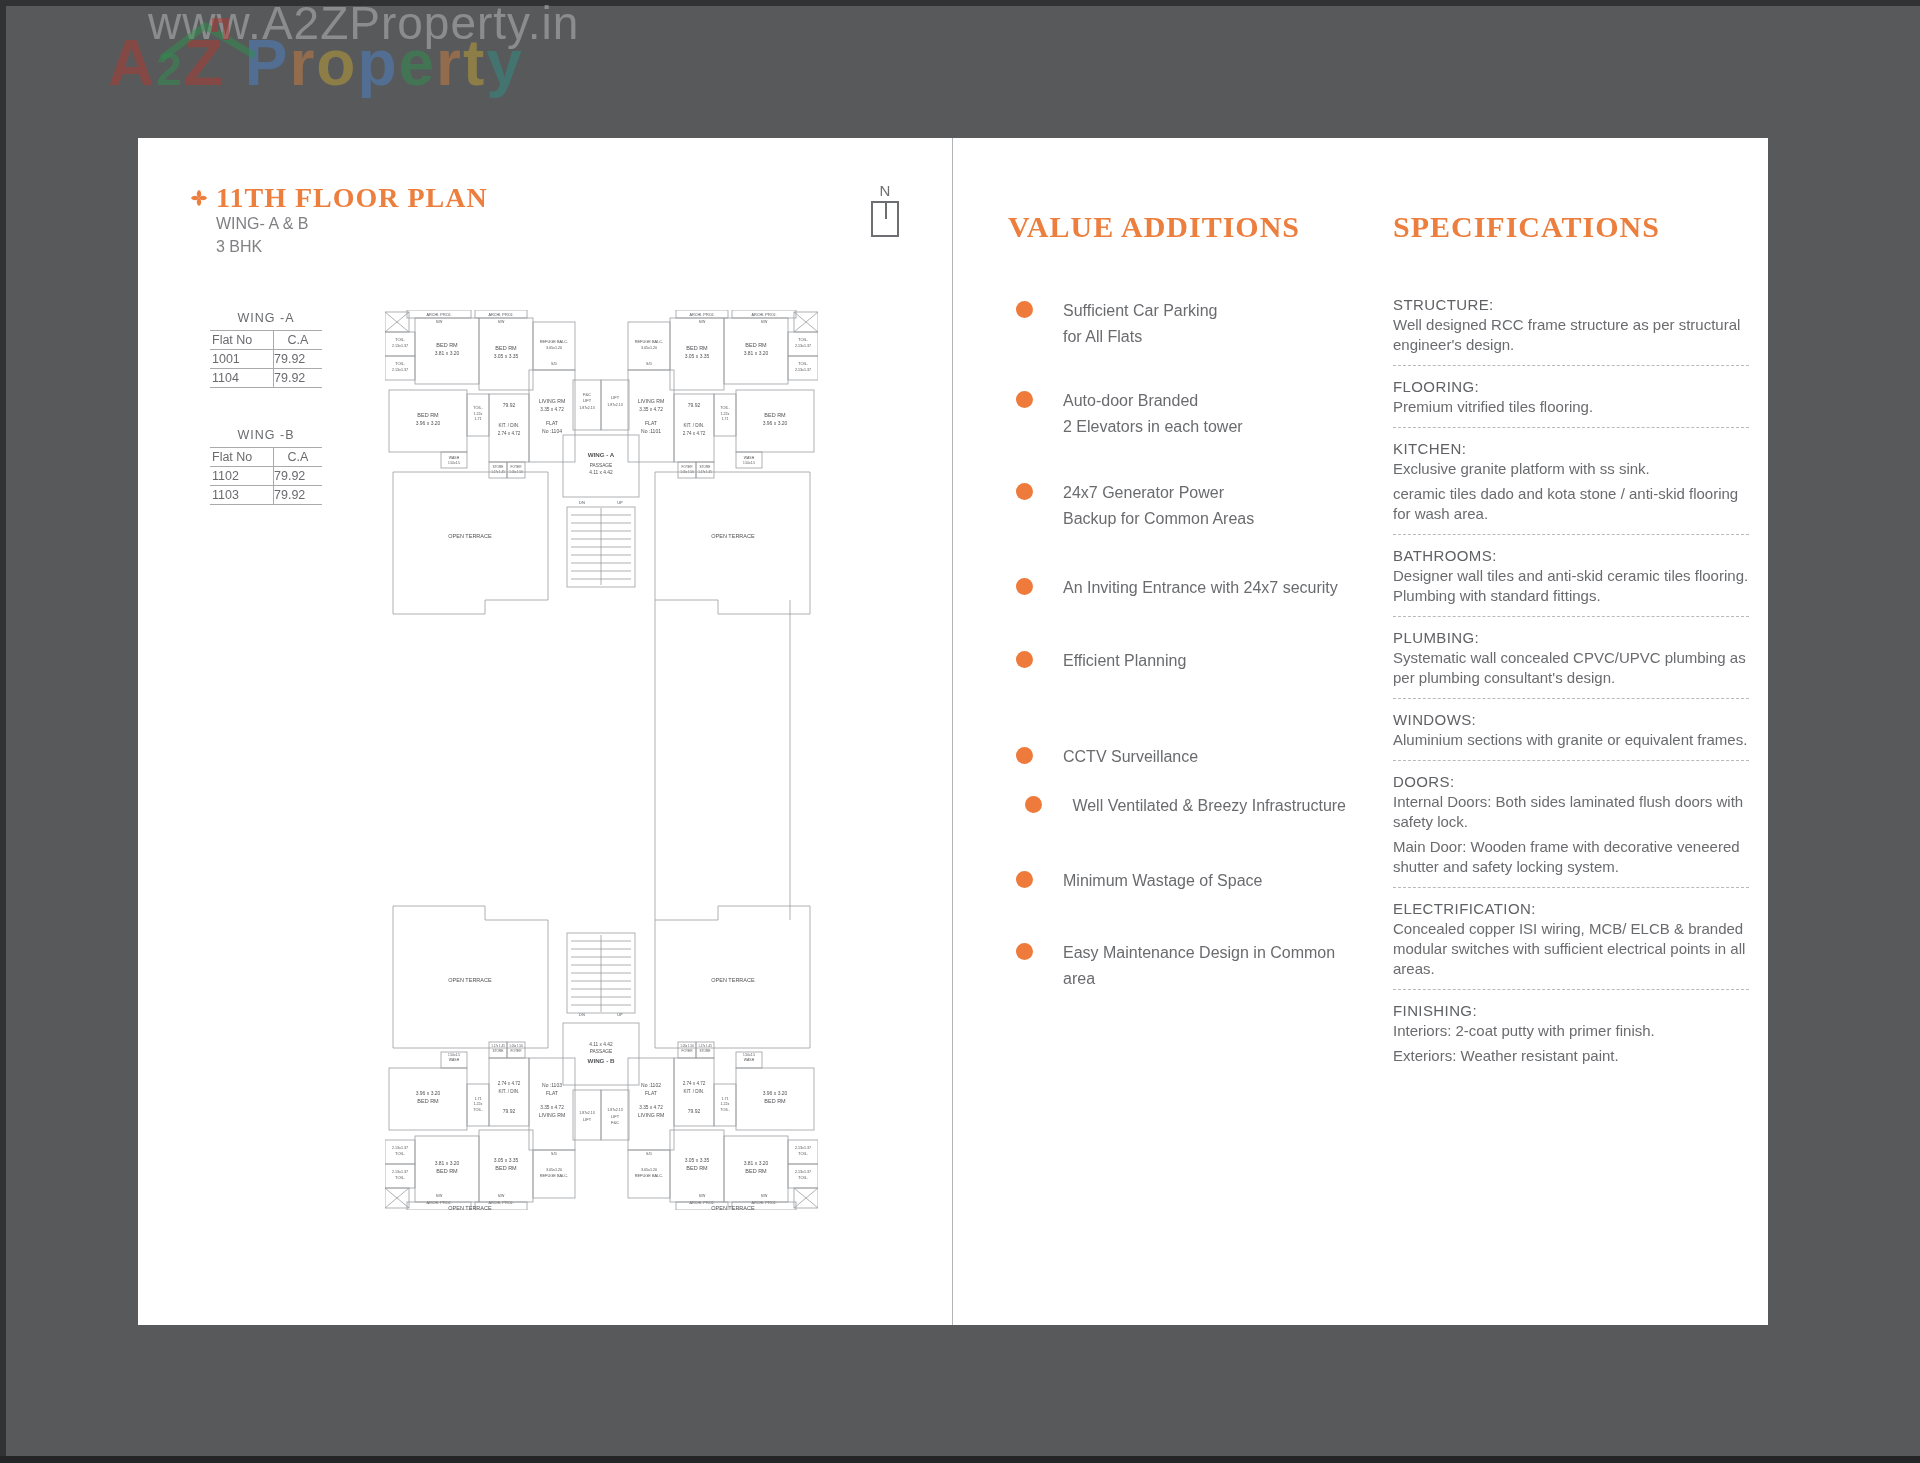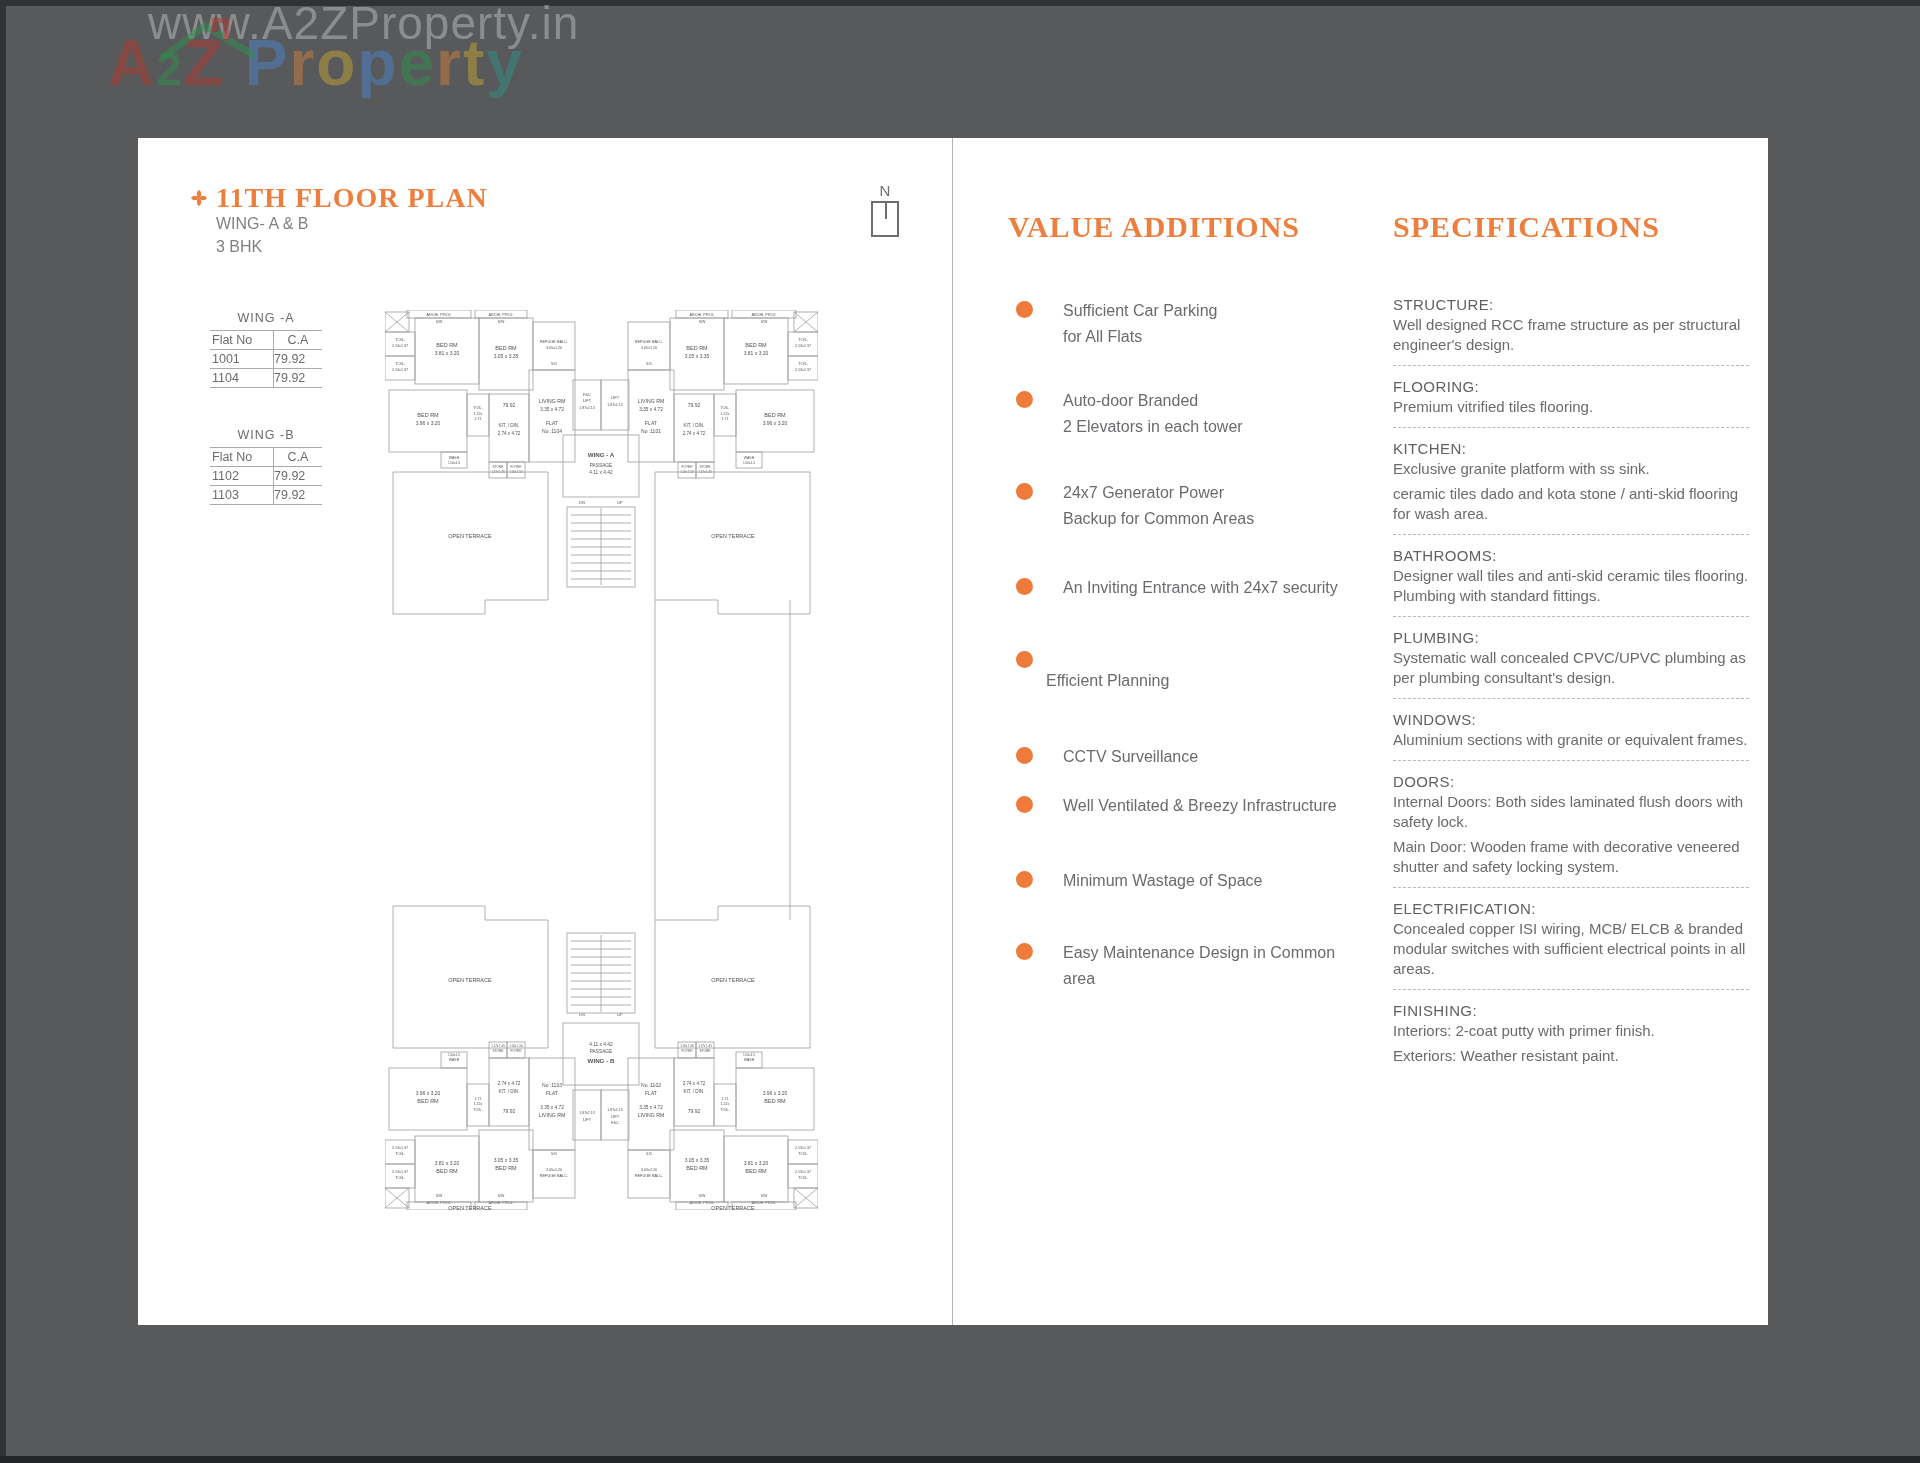--- a/index.html
+++ b/index.html
@@ -432,33 +432,33 @@
             <div>24x7 Generator Power</div>
             <div>Backup for Common Areas</div>
           </div>
         </div>
         <div class="va-item" style="top: 437px;">
           <span class="va-bullet" style="background: rgb(238, 123, 60);"></span>
           <div class="va-text">
             <div>An Inviting Entrance with 24x7 security</div>
           </div>
         </div>
-        <div class="va-item" style="top: 510px; flex-direction: column;">
+        <div class="va-item" style="top: 510px;">
           <span class="va-bullet" style="background: rgb(238, 123, 60);"></span>
           <div class="va-text">
             <div>Efficient Planning</div>
           </div>
         </div>
         <div class="va-item" style="top: 584px; margin-top: 22px;">
           <span class="va-bullet" style="background: rgb(238, 123, 60);"></span>
           <div class="va-text">
             <div>CCTV Surveillance</div>
           </div>
         </div>
-        <div class="va-item" style="top: 655px;">
+        <div class="va-item" style="top: 655px; justify-content: flex-end;">
           <span class="va-bullet" style="background: rgb(238, 123, 60);"></span>
           <div class="va-text">
             <div>Well Ventilated &amp; Breezy Infrastructure</div>
           </div>
         </div>
         <div class="va-item" style="top: 730px;">
           <span class="va-bullet" style="background: rgb(238, 123, 60);"></span>
           <div class="va-text">
             <div>Minimum Wastage of Space</div>
           </div>

